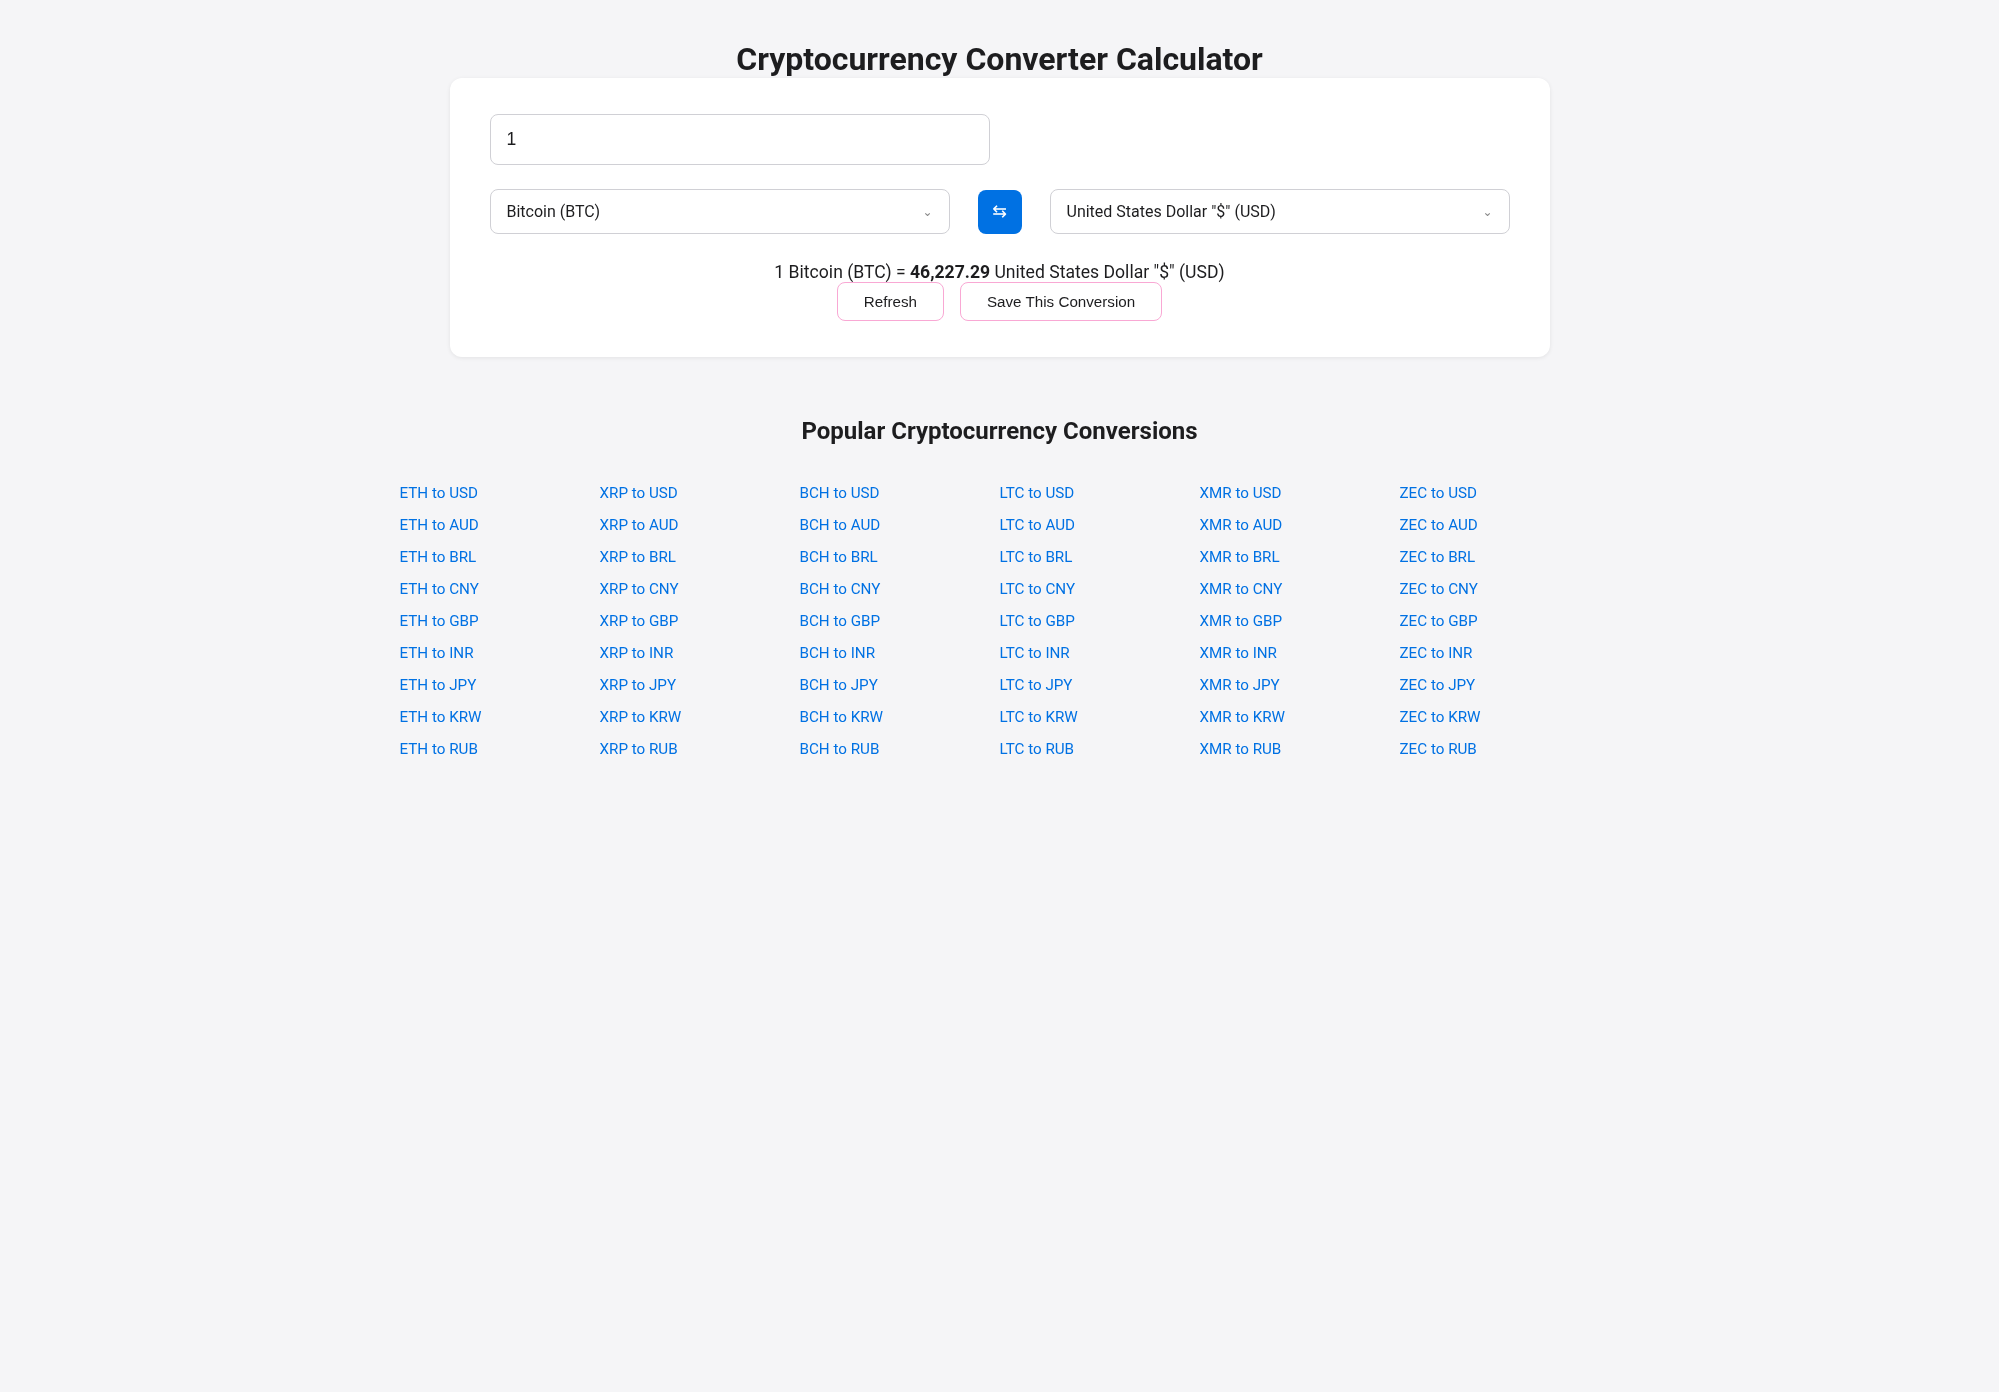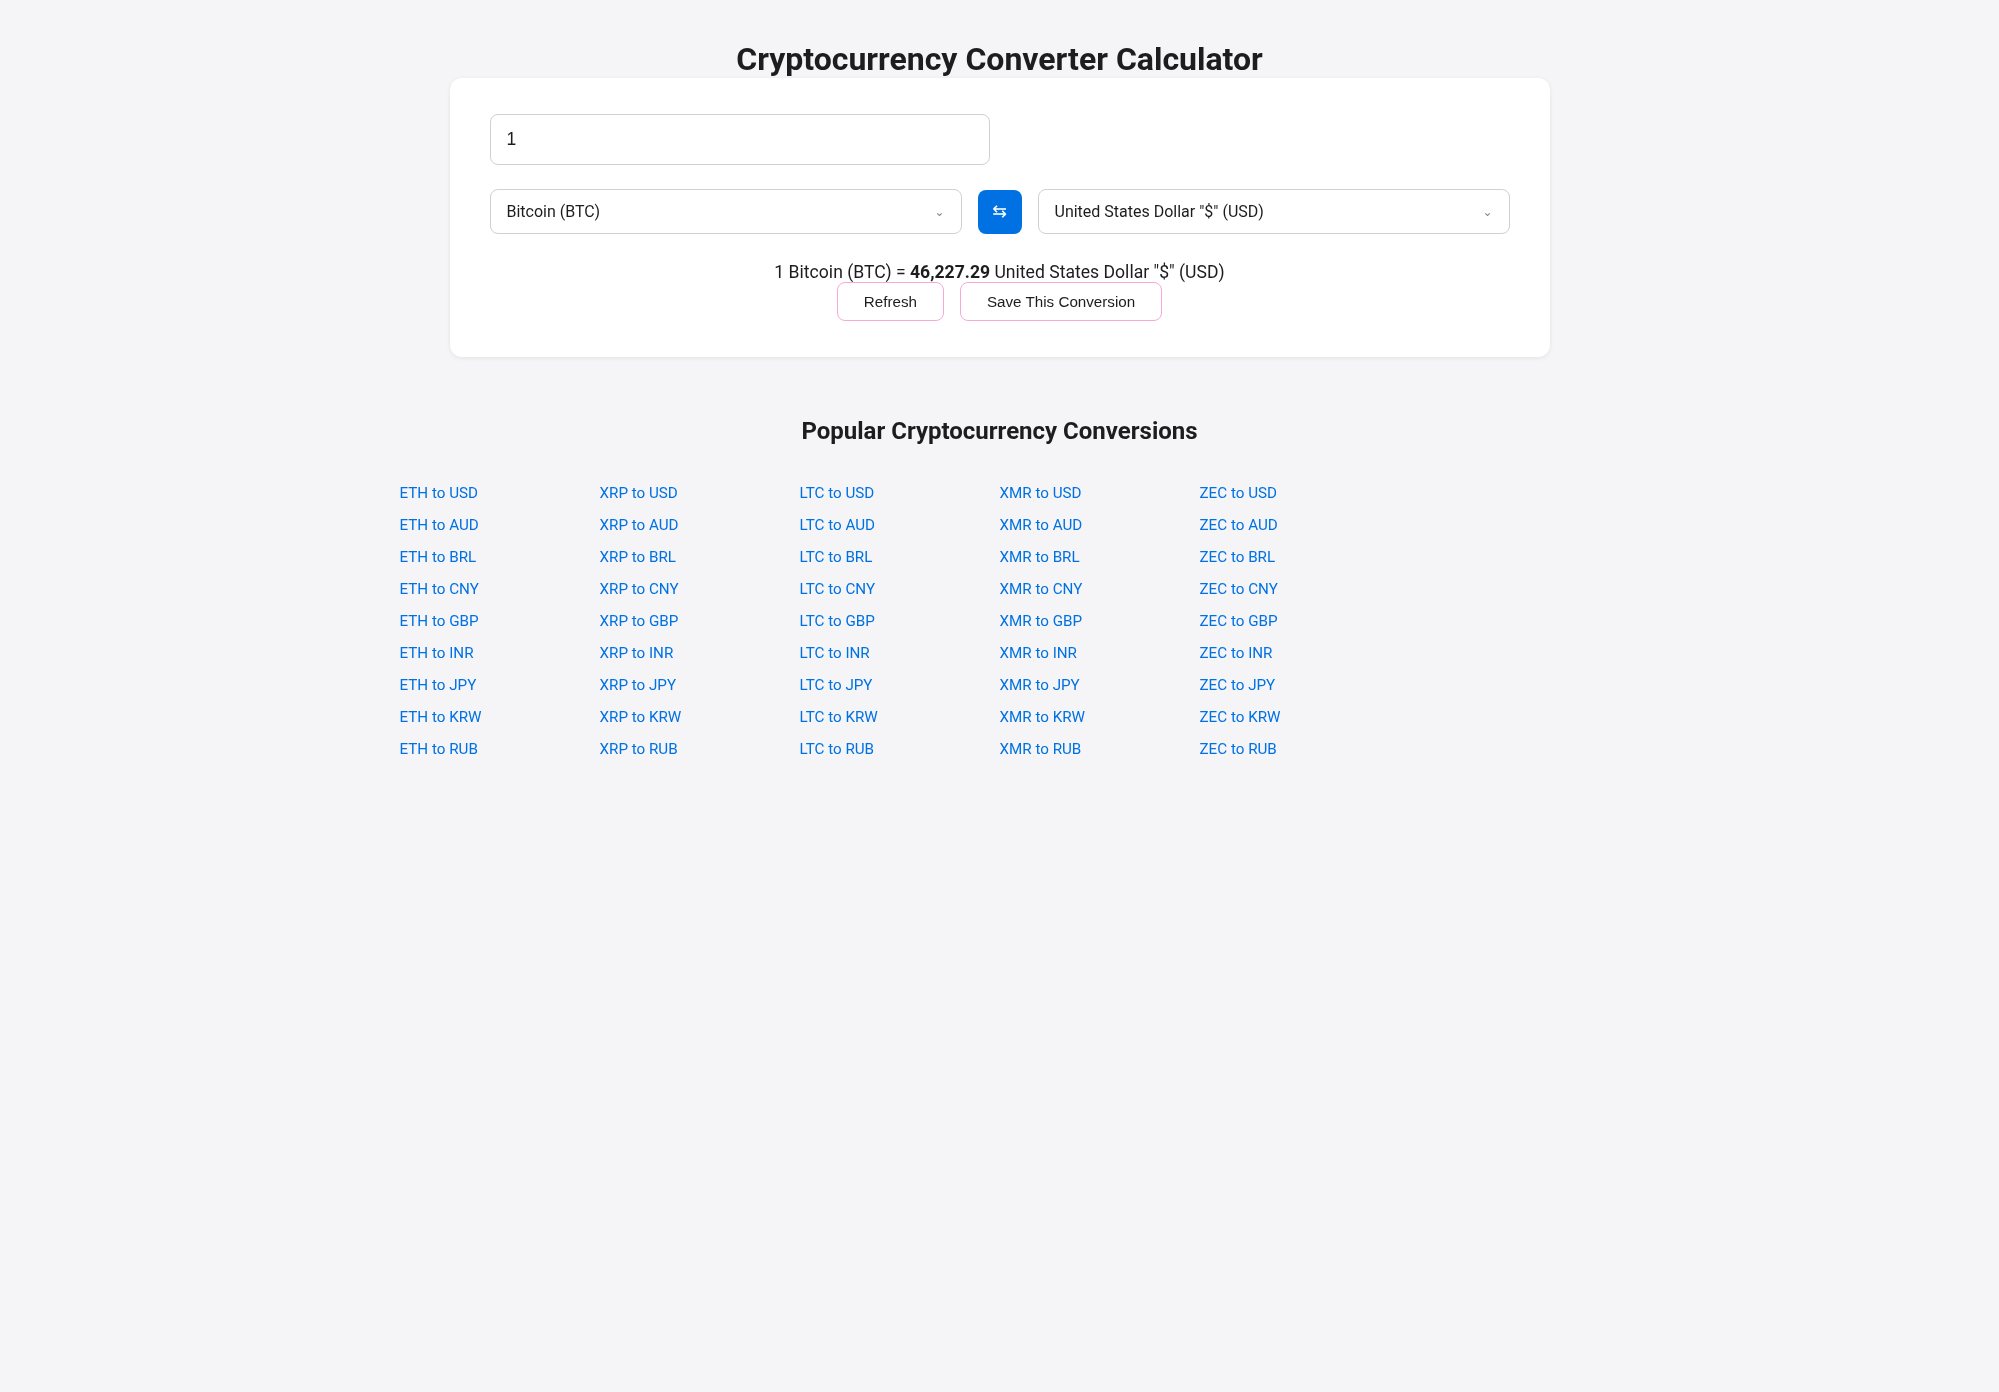--- a/index.html
+++ b/index.html
@@ -40,21 +40,21 @@
       padding: 14px 16px;
       font-size: 1.1rem;
       color: #1d1d1f;
       outline: none;
       margin-bottom: 24px;
     }
 
     .currency-row {
       display: flex;
       align-items: center;
-      gap: 16px;
+      gap: 28px;
       margin-bottom: 28px;
       flex-wrap: wrap;
     }
 
     .currency-select-wrapper {
       display: flex;
       align-items: center;
       border: 1px solid #d0d0d5;
       border-radius: 8px;
       padding: 12px 16px;
@@ -216,20 +216,31 @@
         <a class="conversion-link" href="#">XRP to AUD</a>
         <a class="conversion-link" href="#">XRP to BRL</a>
         <a class="conversion-link" href="#">XRP to CNY</a>
         <a class="conversion-link" href="#">XRP to GBP</a>
         <a class="conversion-link" href="#">XRP to INR</a>
         <a class="conversion-link" href="#">XRP to JPY</a>
         <a class="conversion-link" href="#">XRP to KRW</a>
         <a class="conversion-link" href="#">XRP to RUB</a>
       </div>
       <div class="conversion-column">
+        <a class="conversion-link" href="#">BCH to USD</a>
+        <a class="conversion-link" href="#">BCH to AUD</a>
+        <a class="conversion-link" href="#">BCH to BRL</a>
+        <a class="conversion-link" href="#">BCH to CNY</a>
+        <a class="conversion-link" href="#">BCH to GBP</a>
+        <a class="conversion-link" href="#">BCH to INR</a>
+        <a class="conversion-link" href="#">BCH to JPY</a>
+        <a class="conversion-link" href="#">BCH to KRW</a>
+        <a class="conversion-link" href="#">BCH to RUB</a>
+      </div>
+      <div class="conversion-column">
         <a class="conversion-link" href="#">LTC to USD</a>
         <a class="conversion-link" href="#">LTC to AUD</a>
         <a class="conversion-link" href="#">LTC to BRL</a>
         <a class="conversion-link" href="#">LTC to CNY</a>
         <a class="conversion-link" href="#">LTC to GBP</a>
         <a class="conversion-link" href="#">LTC to INR</a>
         <a class="conversion-link" href="#">LTC to JPY</a>
         <a class="conversion-link" href="#">LTC to KRW</a>
         <a class="conversion-link" href="#">LTC to RUB</a>
       </div>

